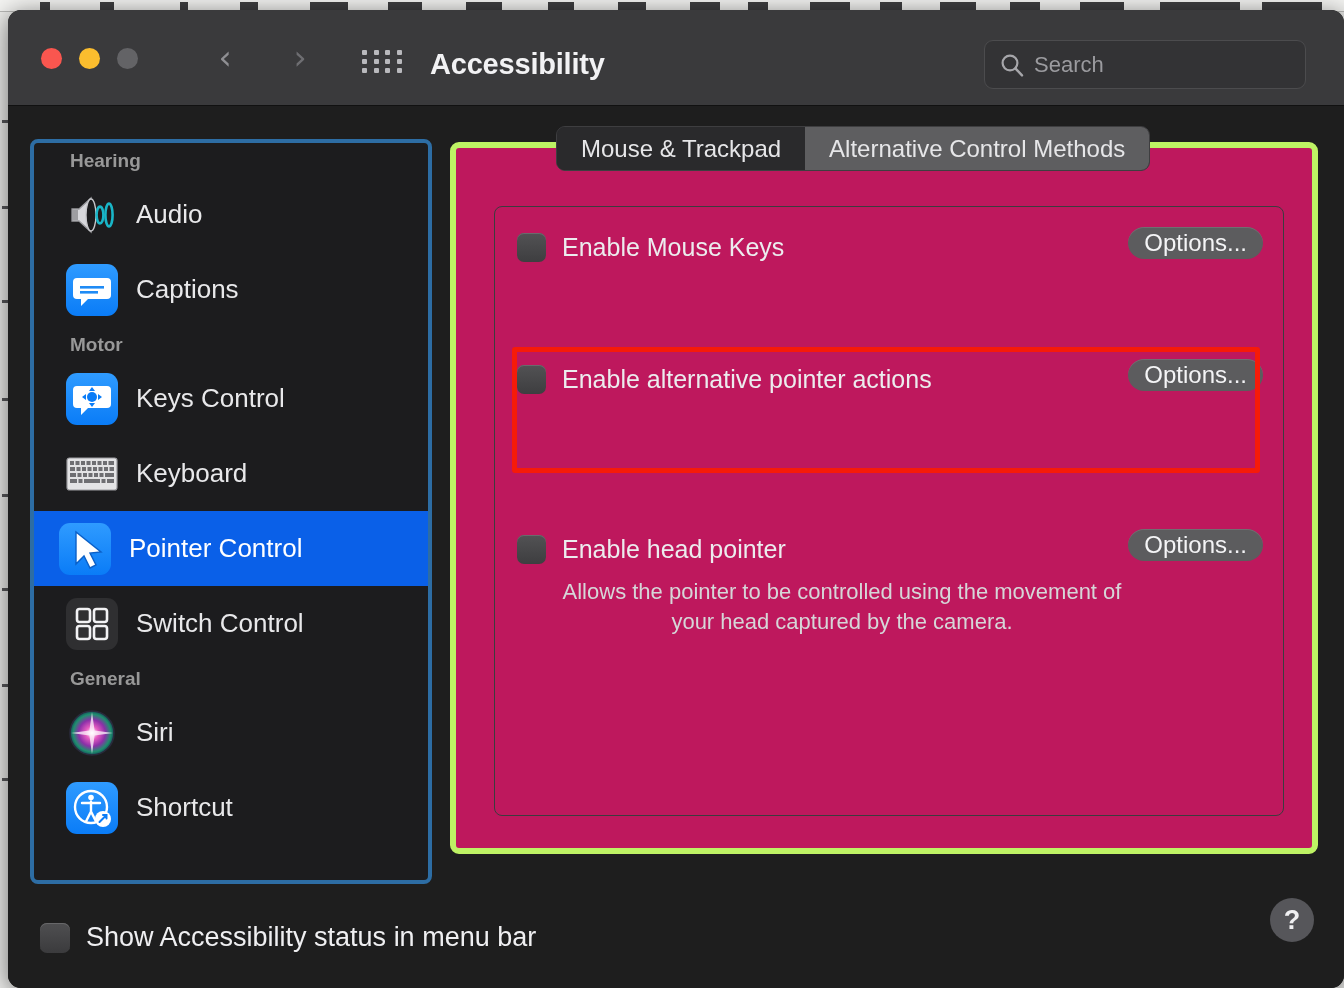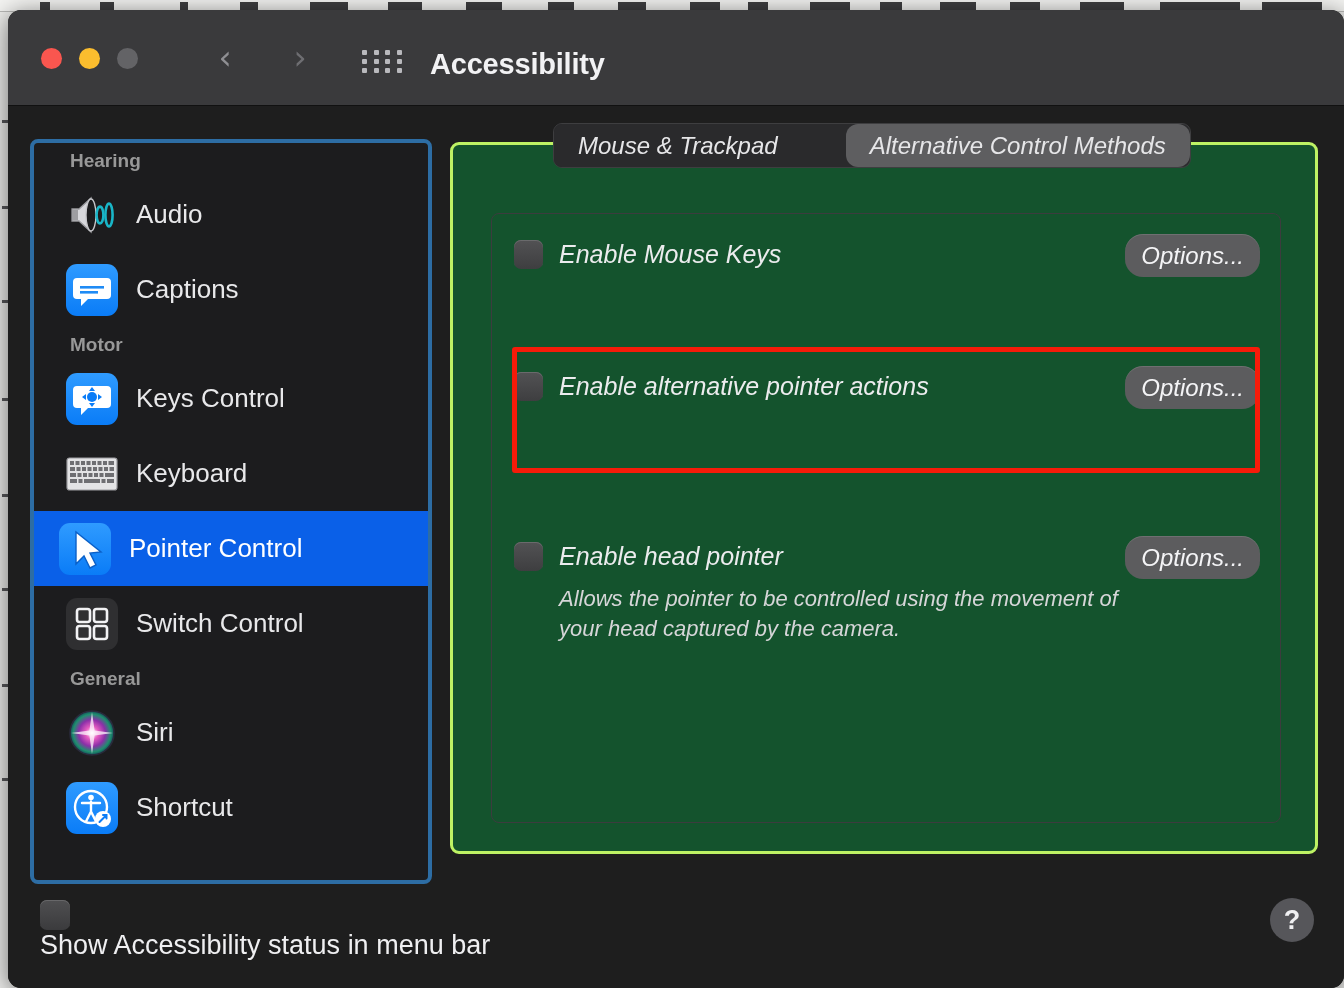--- a/index.html
+++ b/index.html
@@ -108,81 +108,81 @@
   .side-item.selected .lbl { color: #fff; }
 
   .ico-app { border-radius: 11px; display:flex; align-items:center; justify-content:center; }
   .ico-blue { background: linear-gradient(#2f9bff, #0a7cf7); }
   .ico-darkgray { background: #2f2f31; }
 
   
   #content-panel {
     position: absolute; left: 442px; top: 36px;
     width: 868px; height: 712px;
-    background: #14532d;
-    border: 3px solid #bef264;
+    background: #be185d;
+    border: 6px solid #bef264;
     border-radius: 9px;
-    font-style: italic;
   }
   #tabbar {
     position: absolute; left: 100px; top: -22px;
     display: flex;
     background: #2a2a2c;
     border: 1px solid #3e3e40;
     border-radius: 9px;
     height: 45px;
     overflow: hidden;
   }
   .tab {
     display: flex; align-items: center; justify-content: center;
     padding: 0 24px; font-size: 24px; color: #e6e6e8;
     background: #2a2a2c;
   }
-  .tab.active { background: #5e5e60; border-radius: 12px; margin-left: 44px; }
+  .tab.active { background: #5e5e60; border-radius: 0; }
 
   #group-box {
-    position: absolute; left: 38px; top: 68px;
+    position: absolute; left: 38px; top: 58px;
     width: 790px; height: 610px;
     border: 1px solid #3c3c3e;
     border-radius: 8px;
+    text-align: center;
   }
   .opt-row { position: absolute; left: 22px; width: 746px; }
   .opt-head { display: flex; align-items: center; height: 44px; }
   .chk {
     width: 29px; height: 29px; flex: none;
     border-radius: 7px;
     background: linear-gradient(#525254, #3e3e40);
     box-shadow: inset 0 1px 0 #6a6a6c;
     margin-right: 16px;
   }
   .opt-title { font-size: 25px; color: #ececee; }
   .opt-btn {
     position: absolute; right: 0; top: 2px;
-    height: 43px; padding: 0 16px;
+    height: 32px; padding: 0 16px;
     display: flex; align-items: center; justify-content: center;
     background: #5c5c5e;
     border-radius: 18px;
     font-size: 24px; color: #f4f4f6;
     box-shadow: inset 0 1px 0 rgba(255,255,255,.12);
   }
   .opt-desc {
     margin: 6px 0 0 45px;
     font-size: 22px; line-height: 30px; color: #d6d6d8;
     max-width: 600px;
   }
   #highlight-box {
     position: absolute; left: 504px; top: 241px;
     width: 748px; height: 126px;
     border: 5px solid #f61b09;
     border-radius: 3px;
     pointer-events: none;
   }
   
   #footer { position: absolute; left: 0; bottom: 0; width: 100%; height: 104px; }
-  #footer-chk-row { position: absolute; left: 32px; top: 16px; display: flex; align-items: flex-start; flex-direction: column; }
+  #footer-chk-row { position: absolute; left: 32px; top: 38px; display: flex; align-items: flex-end; }
   #footer-chk {
     width: 30px; height: 30px; border-radius: 7px;
     background: linear-gradient(#4f4f51, #3b3b3d);
     box-shadow: inset 0 1px 0 #676769;
     margin-right: 16px;
   }
   #footer-chk-label { font-size: 27px; color: #efeff1; }
   #help-btn {
     position: absolute; right: 30px; top: 14px;
     width: 44px; height: 44px; border-radius: 50%;
@@ -249,20 +249,27 @@
         <i></i>
         <i></i>
       <i></i>
         <i></i>
         <i></i>
         <i></i>
     </div>
 
     <div id="page-title">Accessibility</div>
 
+    <div id="search-field">
+      <svg id="search-icon" viewBox="0 0 26 26">
+        <circle cx="11" cy="11" r="7.4" fill="none" stroke="#a6a6aa" stroke-width="2.2"></circle>
+        <line x1="16.4" y1="16.4" x2="23" y2="23.4" stroke="#a6a6aa" stroke-width="2.4" stroke-linecap="round"></line>
+      </svg>
+      <span id="search-placeholder">Search</span>
+    </div>
   </div>
 
   <div id="body-area">
 
     <div id="sidebar">
 
       <div class="group-label">Hearing</div>
 
       <div class="side-item">
         <svg class="ico" viewBox="0 0 52 52">

